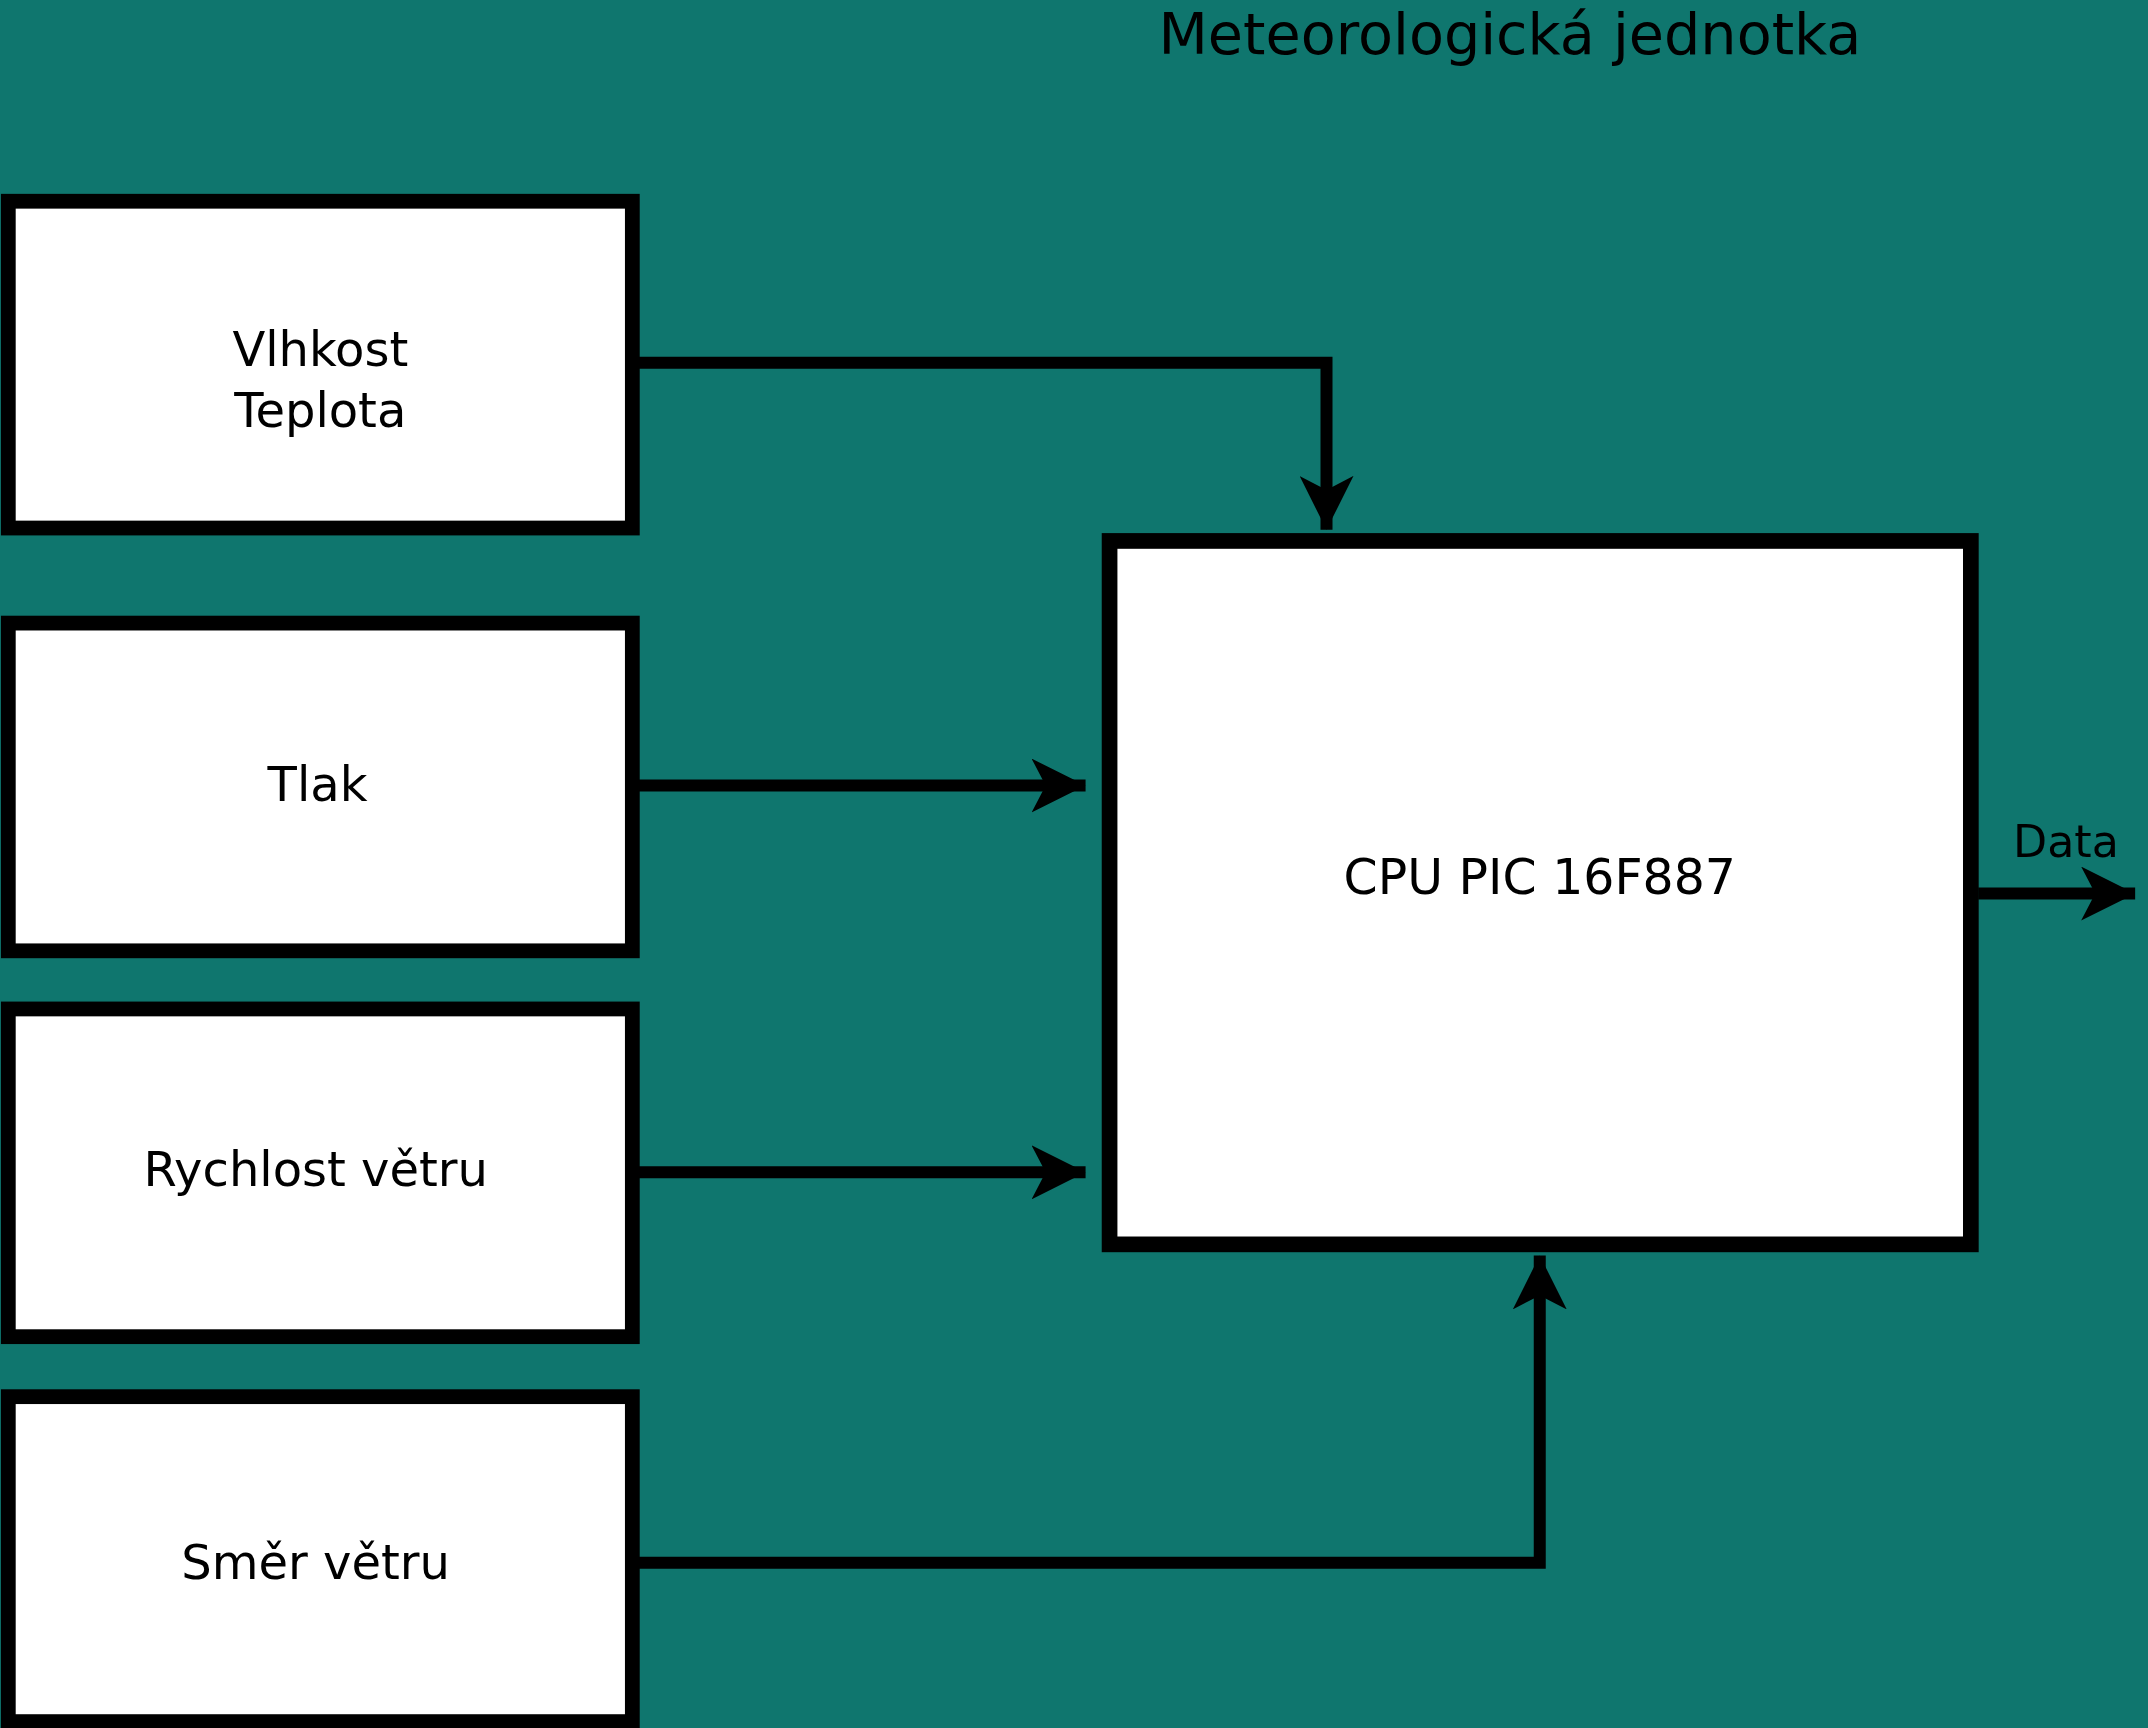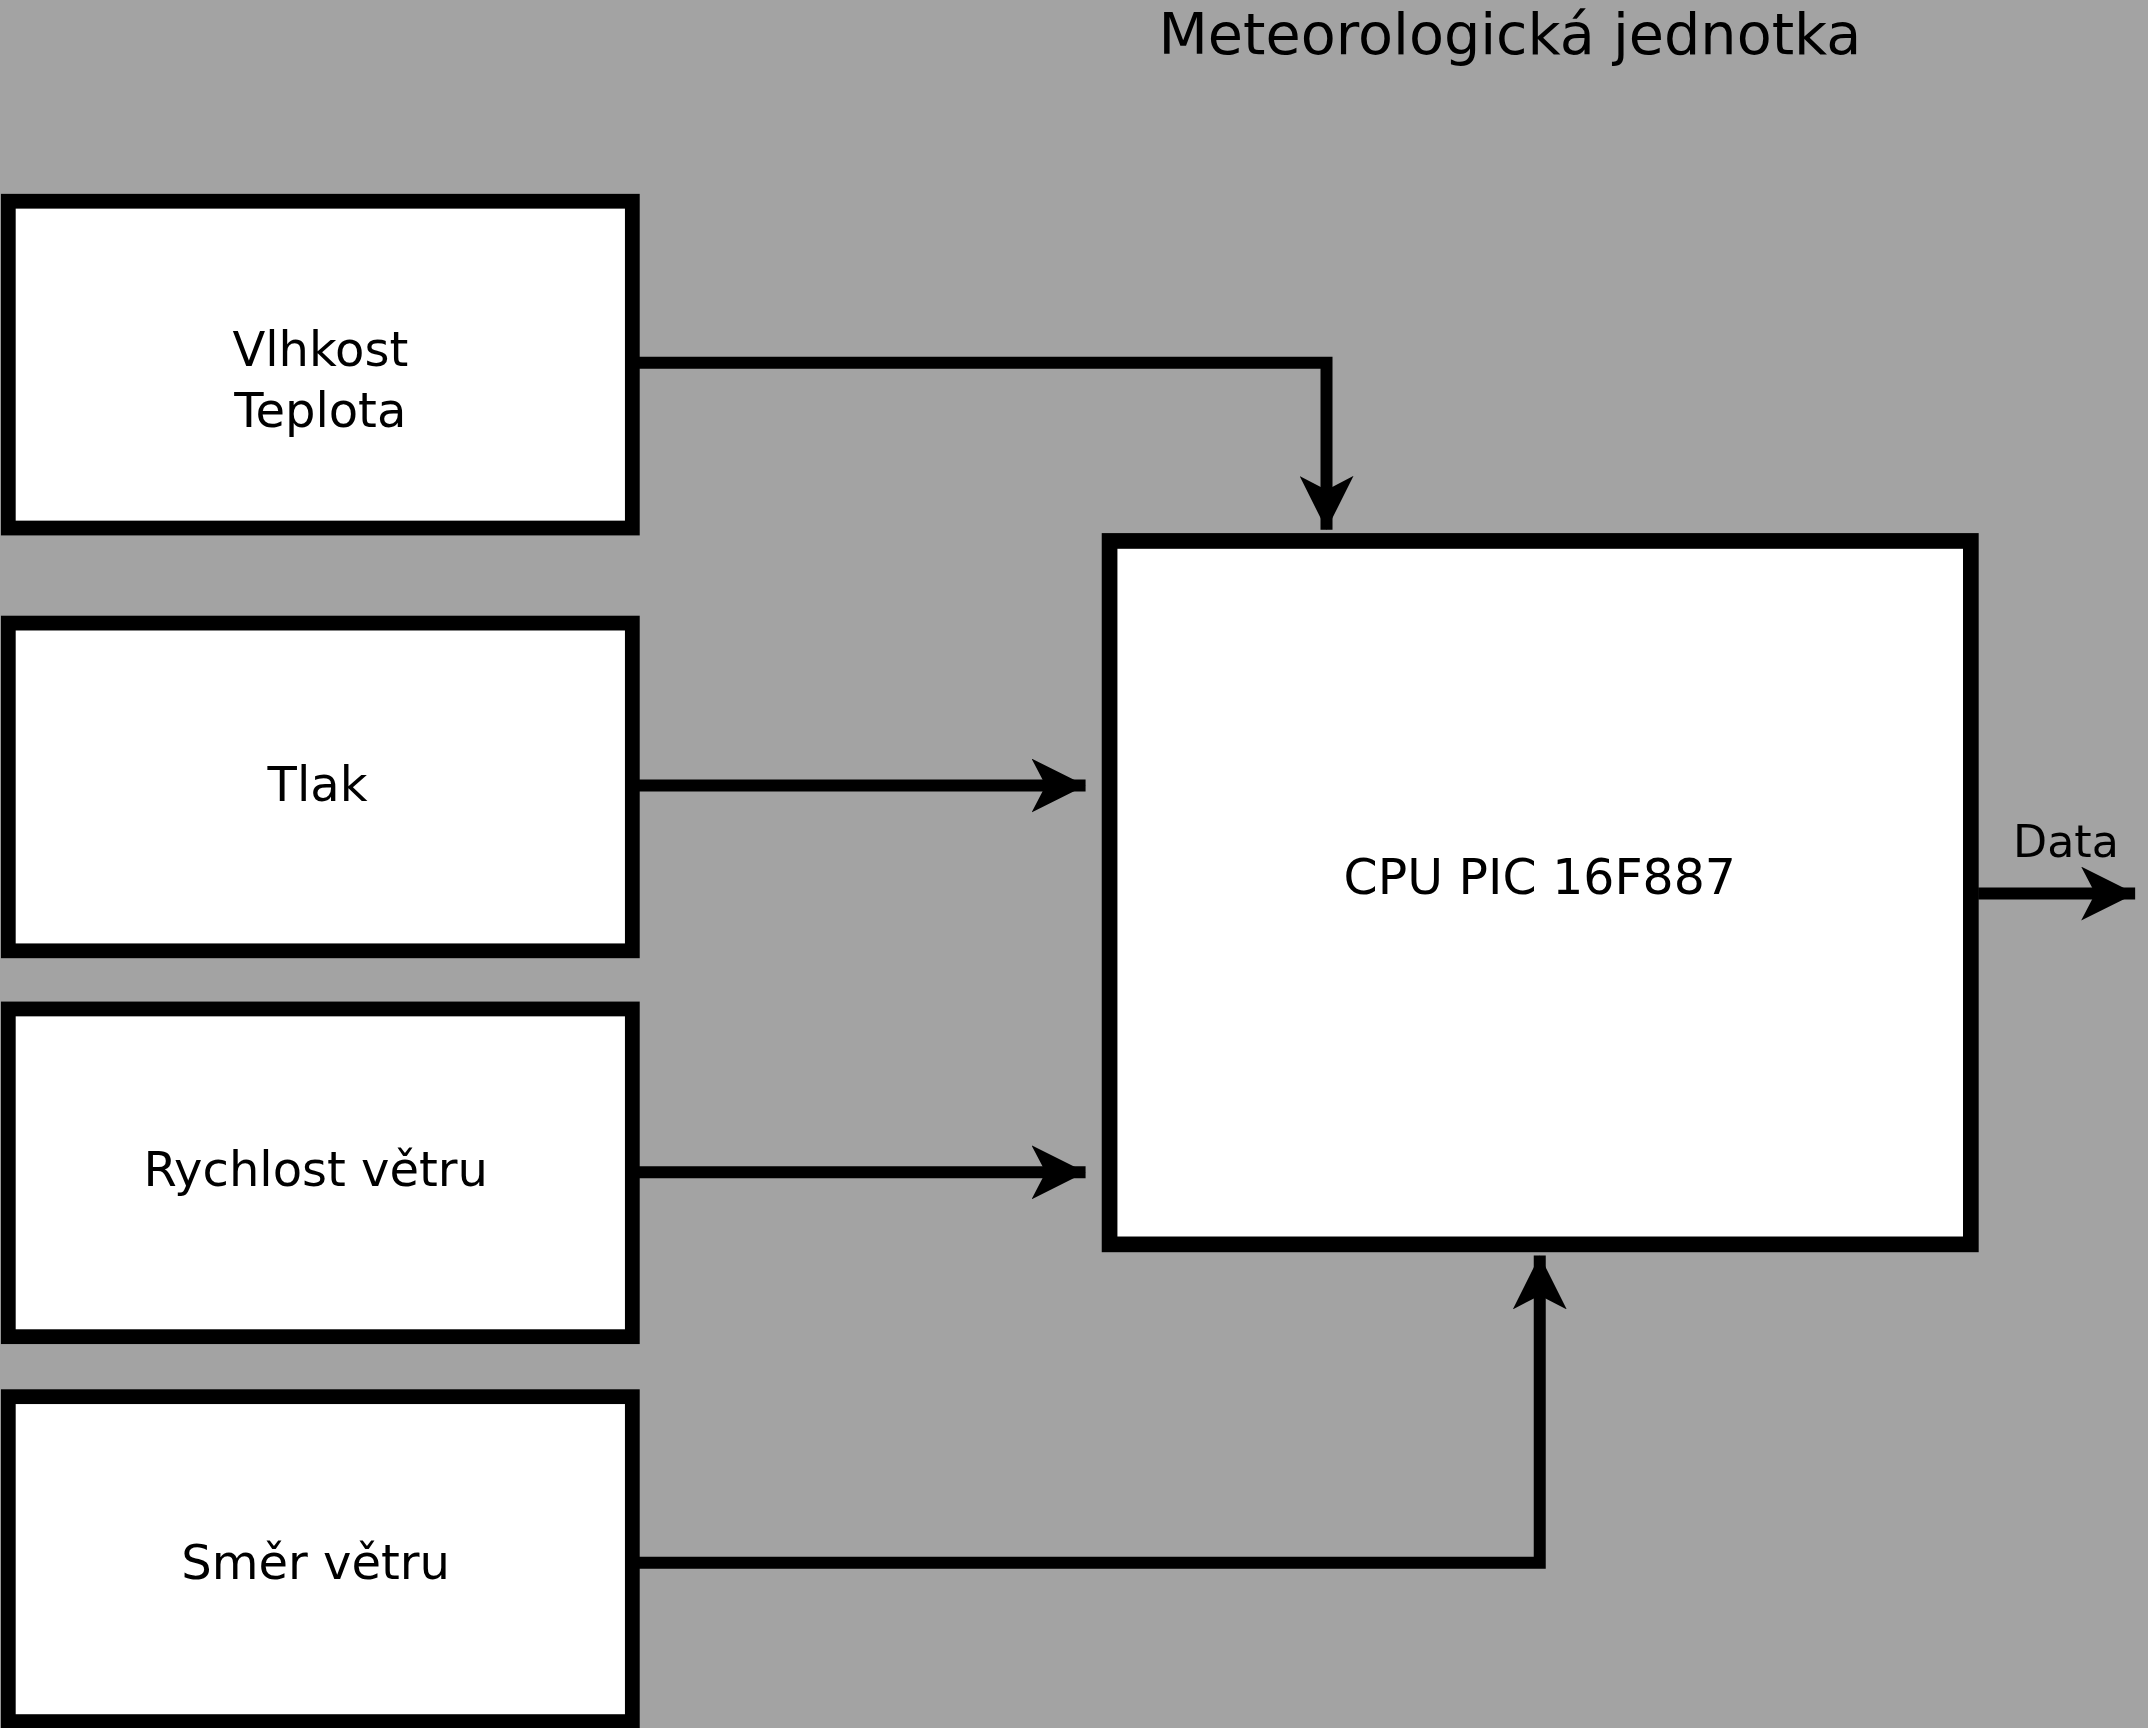--- a/index.html
+++ b/index.html
@@ -4,21 +4,21 @@
 <style>
   html, body {
     margin: 0;
     padding: 0;
     background: #ffffff;
   }
   .stage {
     position: relative;
     width: 2149px;
     height: 1729px;
-    background: #a3a3a3;
+    background: #0f766e;
     overflow: hidden;
   }
   svg {
     display: block;
   }
   text {
     font-family: "DejaVu Sans", "Liberation Sans", sans-serif;
     fill: #000000;
   }
   .box {

